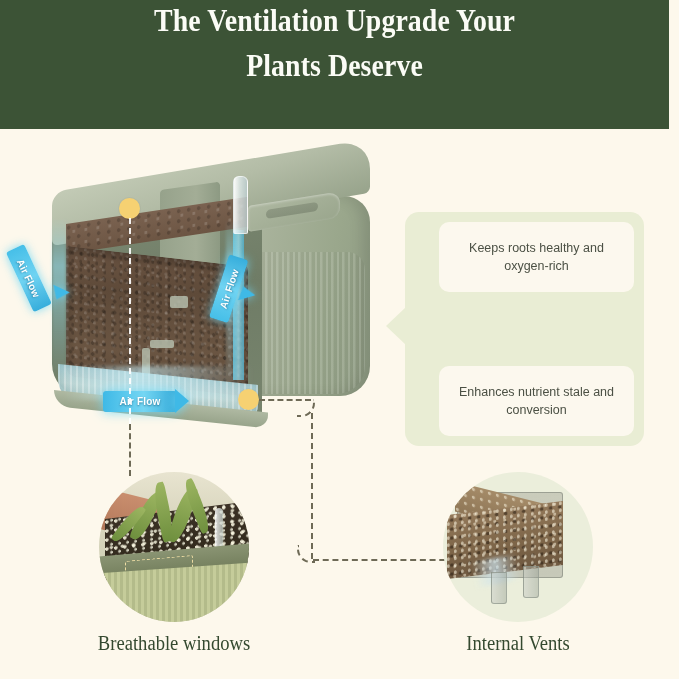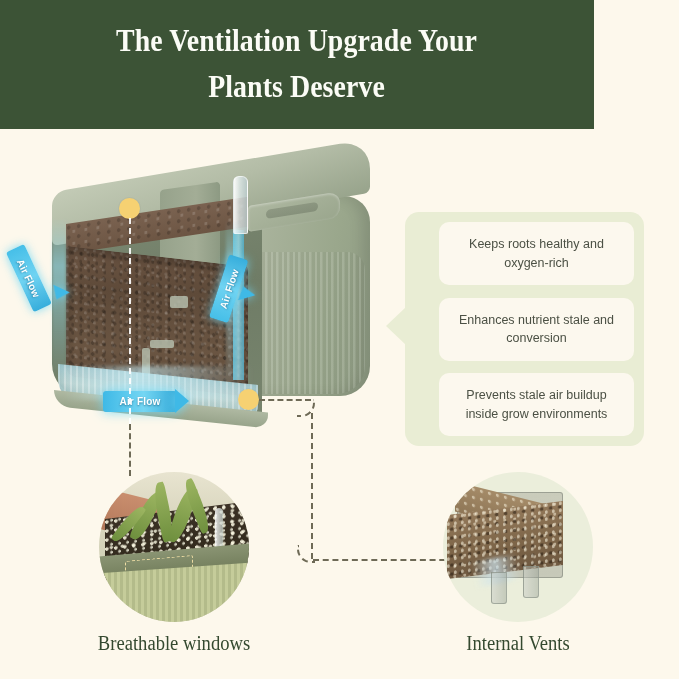--- a/index.html
+++ b/index.html
@@ -19,25 +19,25 @@
     width: 679px;
     height: 679px;
     background: #FDF8EC;
     overflow: hidden;
   }
 
   
   #header-banner {
     position: absolute;
     left: 0; top: 0;
-    width: 594px;
+    width: 669px;
     height: 129px;
     background: #3C5336;
     display: flex;
-    align-items: center;
+    align-items: flex-start;
     justify-content: center;
   }
   #header-title {
     color: #FBFCF6;
     font-family: "Liberation Serif", serif;
     font-weight: bold;
     font-size: 32px;
     line-height: 1.42;
     text-align: center;
     letter-spacing: 0.1px;
@@ -340,21 +340,21 @@
     left: 386px;
     top: 307px;
     width: 0; height: 0;
     border-top: 19px solid transparent;
     border-bottom: 19px solid transparent;
     border-right: 20px solid #E9EDD4;
   }
   .benefit-card {
     background: #FCF8EE;
     border-radius: 10px;
-    height: 63px;
+    height: 70px;
     display: flex;
     align-items: center;
     justify-content: center;
     text-align: center;
     padding: 0 14px;
     box-sizing: border-box;
     margin-left: 24px;
   }
   .benefit-text {
     color: #4B5044;
@@ -547,23 +547,20 @@
   <div class="dash-corner" style="left:297px; top:545px; width:16px; height:16px; border-radius:0 0 0 14px; border-right:none; border-left:2px dashed #6E6A56; transform:rotate(0deg);"></div>
   <div class="dash-h-dark" style="left:313px; top:559px; width:142px;"></div>
 
   <div id="benefits-pointer"></div>
   <div id="benefits-panel">
     <div class="benefit-card">
       <span class="benefit-text">Keeps roots healthy and oxygen-rich</span>
     </div>
     <div class="benefit-card">
       <span class="benefit-text">Enhances nutrient stale and conversion</span>
-    </div>
-    <div class="benefit-card">
-      <span class="benefit-text">Prevents stale air buildup inside grow environments</span>
     </div>
   </div>
 
   <div class="inset" id="inset-left">
     <div class="li-sky"></div>
     <div class="li-backwall"></div>
     <div class="li-soil"></div>
     <div class="li-leaf" style="left:40px; top:18px; width:14px; height:52px; transform:rotate(24deg);"></div>
     <div class="li-leaf" style="left:58px; top:10px; width:13px; height:60px; transform:rotate(-12deg);"></div>
     <div class="li-leaf" style="left:76px; top:14px; width:15px; height:58px; transform:rotate(18deg);"></div>

